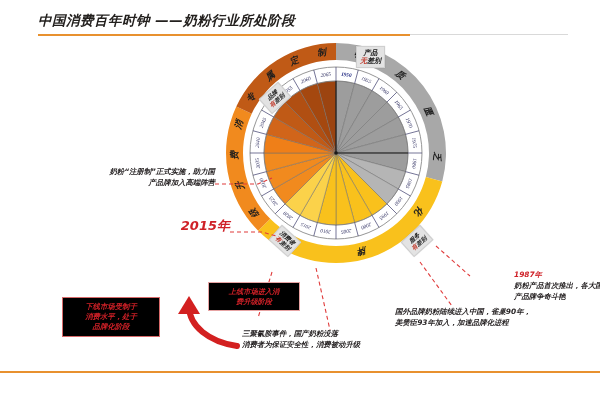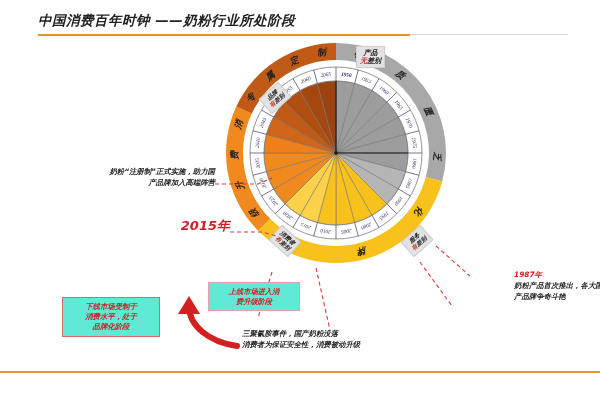--- a/index.html
+++ b/index.html
@@ -47,21 +47,21 @@
   .callout{position:absolute;color:#231f20;}
   .callout .yr{color:#cf2027;font-weight:bold;display:block;}
   .callout .bd{color:#231f20;font-weight:bold;display:block;white-space:pre-line;}
 
   .boxed{
     position:absolute;
     border:1.4px solid #d86a6a;
     color:#cf2027;font-weight:bold;
     text-align:center;line-height:1.35;
     padding:4px 6px;white-space:pre-line;
-    background:#5eead4;
+    background:#000000;
   }
   .boxed.thin{border:1px solid #e7a3a3;}
 
   
   .footline{position:absolute;left:0;top:371px;width:600px;height:2px;background:#e8912f;}
   .srcbox{
     position:absolute;right:10px;top:381px;
     background:#4d7c0f;color:#fff;font-weight:bold;
     padding:3px 8px;white-space:nowrap;margin-top:36px;
   }
@@ -233,20 +233,22 @@
 消费者为保证安全性，消费被动升级</span>
   </div>
 
   <div class="callout" style="left:470px;top:269px;width:125px;text-align:left;font-size:7.4px;line-height:1.5;margin-left:44px;">
     <span class="yr">1987年</span>
     <span class="bd">奶粉产品首次推出，各大国
 产品牌争奇斗艳</span>
   </div>
 
   <div class="callout" style="left:395px;top:306px;width:200px;text-align:left;font-size:7.4px;line-height:1.5;">
+    <span class="bd">国外品牌奶粉陆续进入中国，雀巢90年，
+美赞臣93年加入，加速品牌化进程</span>
   </div>
 
   <div class="boxed" style="left:62px;top:297px;width:84px;font-size:7.4px;">下线市场受制于
 消费水平，处于
 品牌化阶段</div>
 
   <div class="boxed thin" style="left:208px;top:282px;width:78px;font-size:7.2px;">上线市场进入消
 费升级阶段</div>
 
   <svg class="lead" style="left:175px;top:280px;width:90px;height:80px;">

